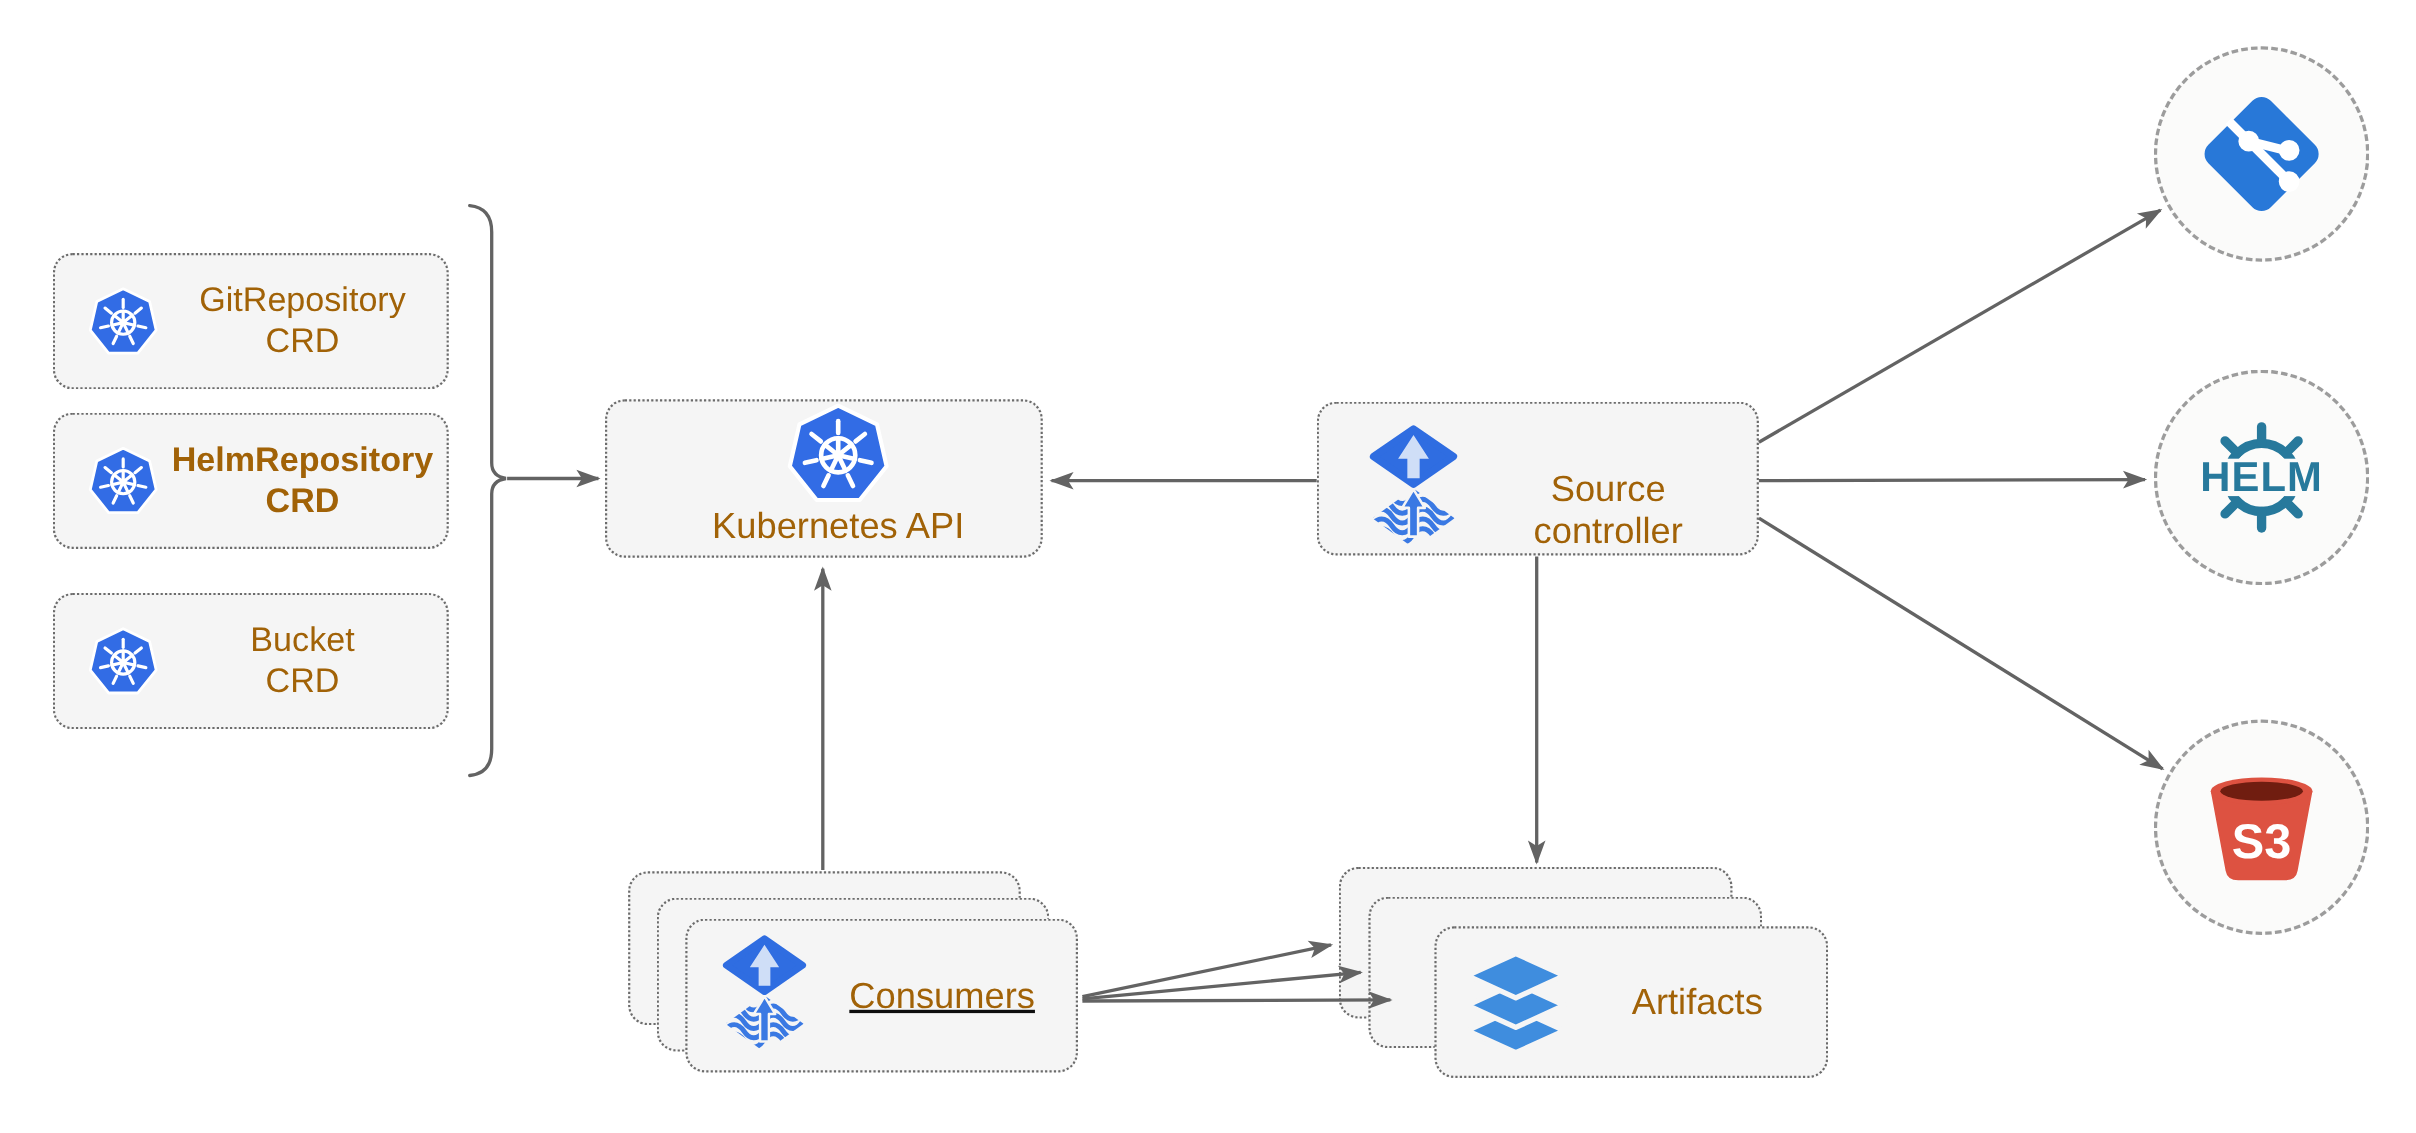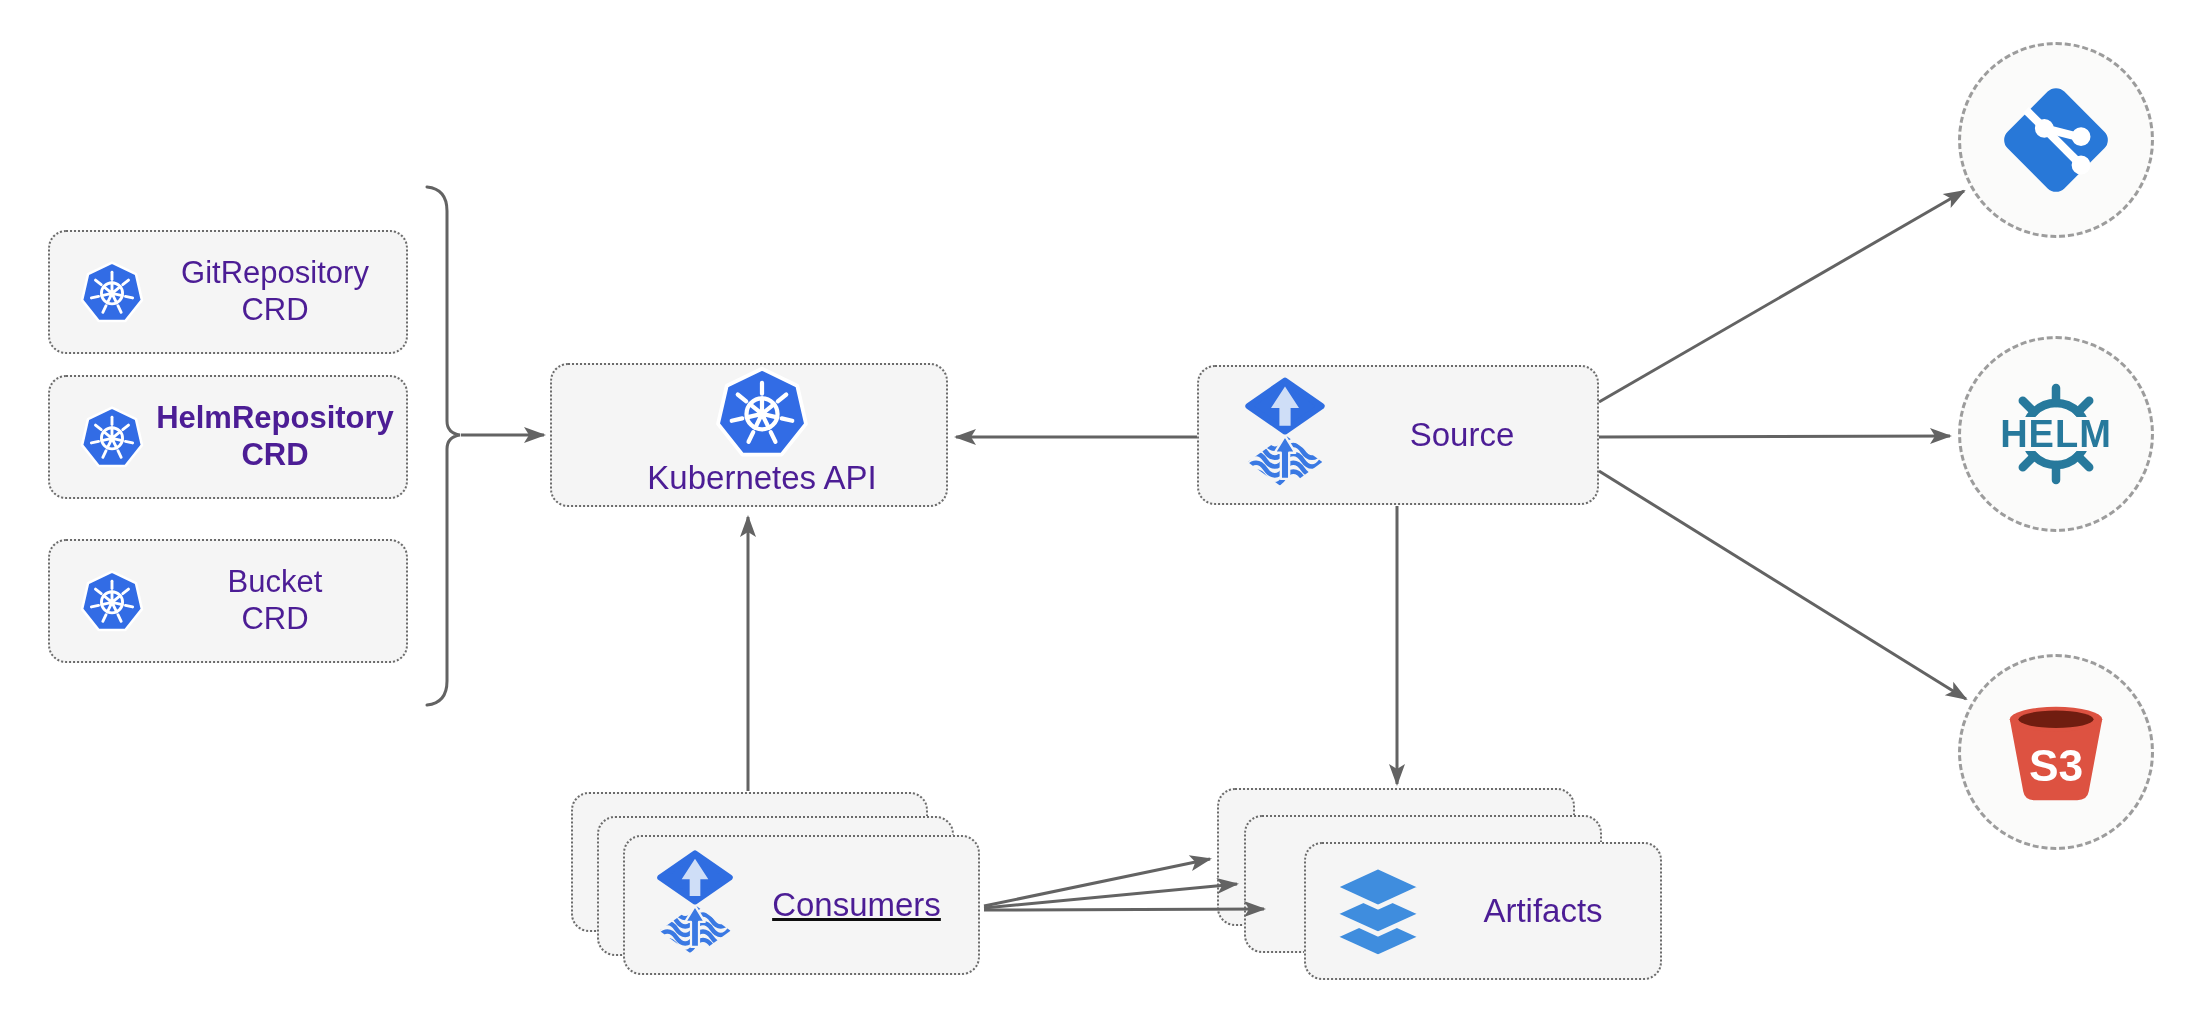--- a/index.html
+++ b/index.html
@@ -1,20 +1,20 @@
 <!DOCTYPE html>
 <html><head>
 <meta charset="utf-8">
 <style>
   html,body{margin:0;padding:0;background:#ffffff;font-family:"Liberation Sans",sans-serif;color:#0e0e0e;}
   .canvas{position:relative;width:2196px;height:1030px;background:#ffffff;overflow:hidden;}
 
   .node{position:absolute;background:#f5f5f5;border:2px dotted #6b6b6b;border-radius:18px;
         display:flex;align-items:center;box-sizing:border-box;}
-  .node .label{flex:1;text-align:center;font-size:31px;line-height:1.18;color:#4c1d95;}
+  .node .label{flex:1;text-align:center;font-size:31px;line-height:1.18;color:#a16207;}
   .node .label.big{font-size:33px;}
   .stack-blank{position:absolute;background:#f5f5f5;border:2px dotted #6b6b6b;border-radius:18px;box-sizing:border-box;}
   .z1{z-index:1}.z2{z-index:2}.z3{z-index:3}
 
   .circle{position:absolute;width:196px;height:196px;border-radius:50%;border:3px dashed #9c9c9c;
           background:#fbfbfa;display:flex;align-items:center;justify-content:center;box-sizing:border-box;}
 
   svg.overlay{position:absolute;left:0;top:0;z-index:10;pointer-events:none;}
   .edge{stroke:#636363;stroke-width:3;fill:none;}
   .brace{stroke:#636363;stroke-width:3;fill:none;stroke-linecap:round;}
@@ -139,26 +139,27 @@
     </div>
   </div>
 
   <div class="node" style="left:550px;top:363px;width:398px;height:144px;padding-left:26px;flex-direction:column;">
     <svg width="94" height="94">
         <use href="#k8s-logo" width="100%" height="100%"></use>
       </svg>
     <div class="label big">Kubernetes API</div>
   </div>
 
-  <div class="node" style="left:1197px;top:365px;width:402px;height:140px;padding-left:44px;">
+  <div class="node" style="left:1197px;top:365px;width:402px;height:140px;padding-left:44px;align-items:flex-end;">
     <svg width="84" height="118">
         <use href="#flux-logo" width="100%" height="100%"></use>
       </svg>
     <div class="label big">
       <div>Source</div>
+      <div>controller</div>
     </div>
   </div>
 
   <div class="stack-blank z1" style="left:571px;top:792px;width:357px;height:140px;"></div>
   <div class="stack-blank z2" style="left:597px;top:816px;width:357px;height:140px;"></div>
   <div class="node z3" style="left:623px;top:835px;width:357px;height:140px;padding-left:30px;text-decoration:underline;">
     <svg width="80" height="112">
         <use href="#flux-logo" width="100%" height="100%"></use>
       </svg>
     <div class="label big">Consumers</div>

